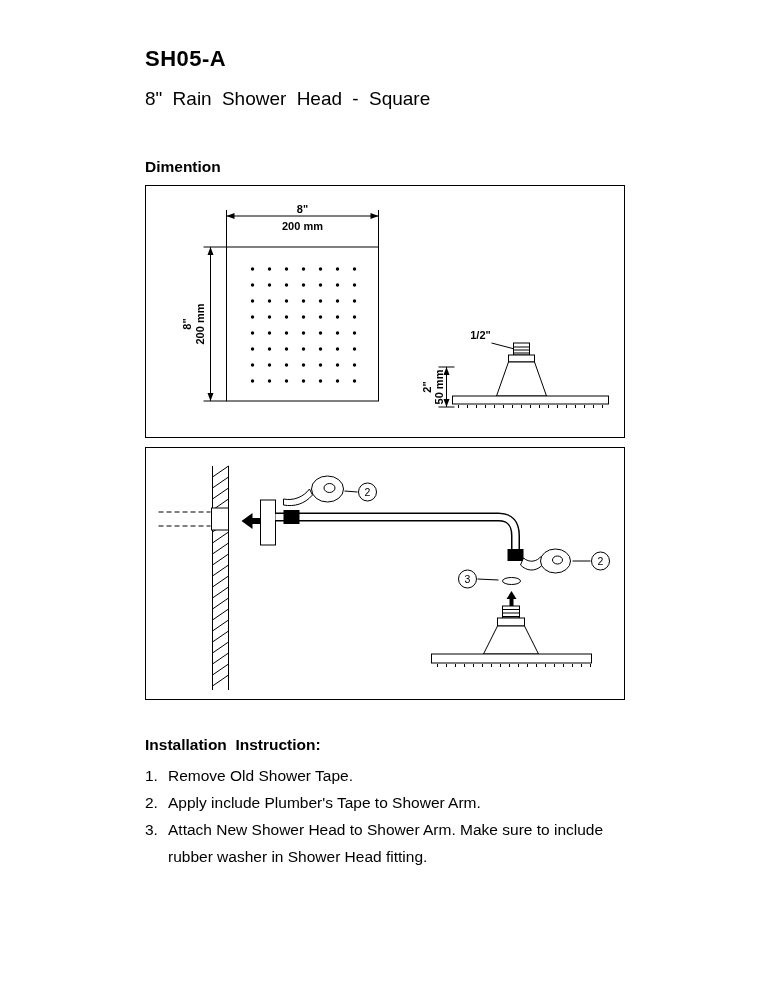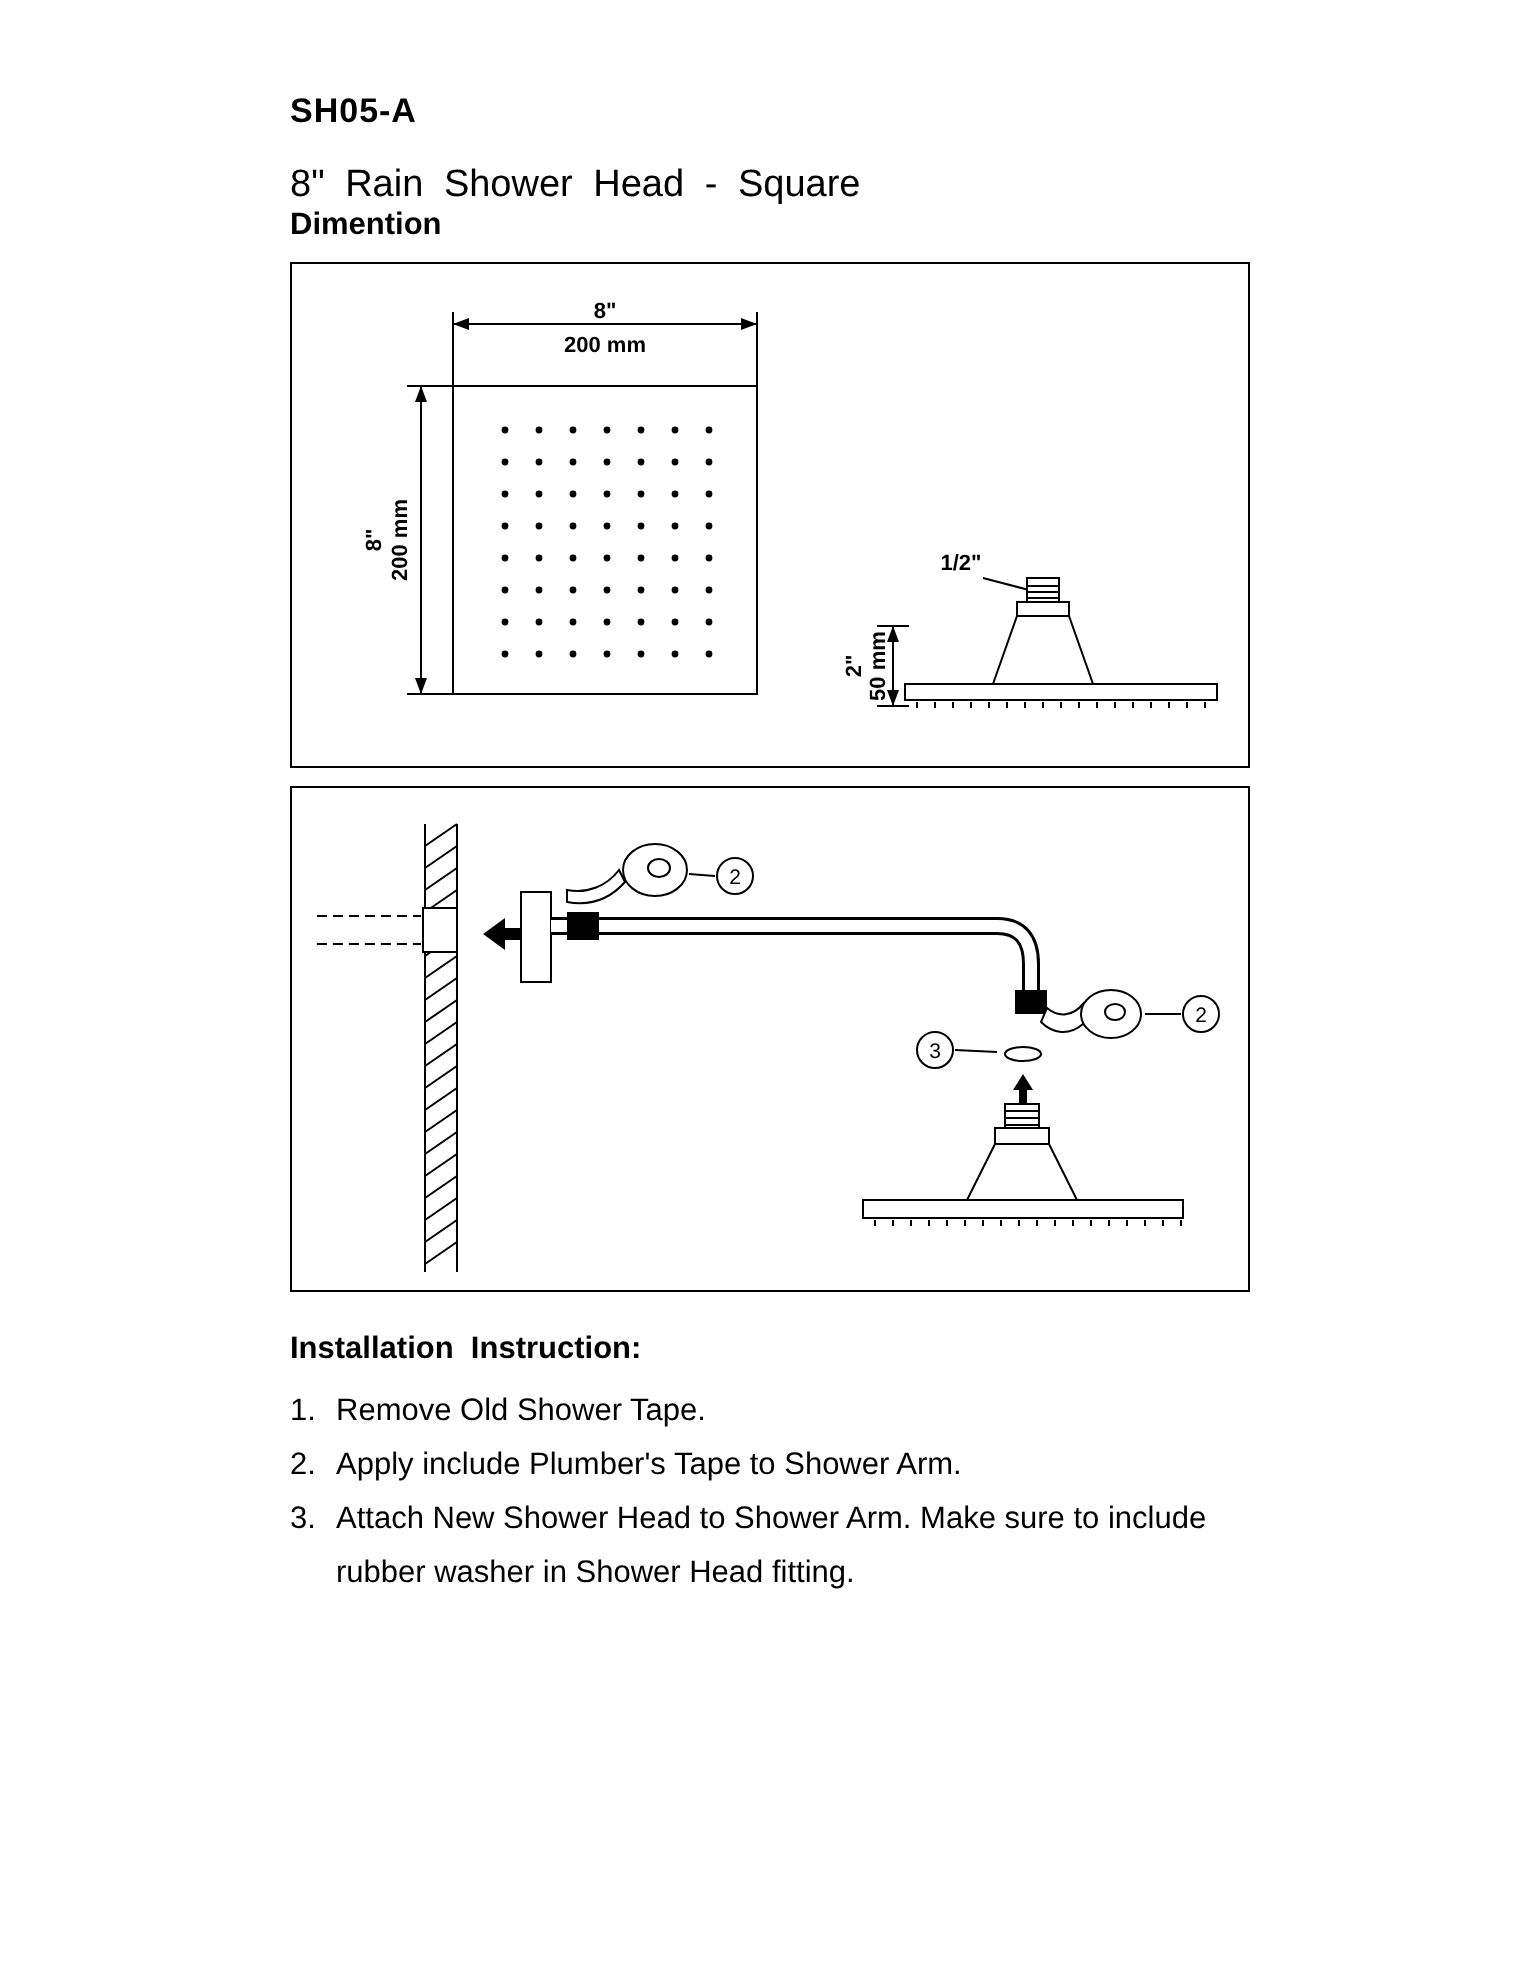--- a/index.html
+++ b/index.html
@@ -4,30 +4,30 @@
 <style>
   html, body { margin: 0; padding: 0; }
   body {
     width: 764px; height: 990px;
     background: #ffffff; color: #000;
     font-family: "Liberation Sans", sans-serif;
     overflow: hidden;
   }
   .page { padding: 46px 84px 0 145px; width: 480px; }
 
-  .model { font-size: 17px; font-weight: bold; letter-spacing: .5px; margin: 0; }
+  .model { font-size: 22px; font-weight: bold; letter-spacing: .5px; margin: 0; }
   .title { font-size: 19px; font-weight: normal; word-spacing: 5px; margin: 16px 0 0 0; }
 
   .section-heading {
     font-size: 15.5px; font-weight: bold; margin: 0;
     white-space: pre-wrap;
   }
-  .gap-lg { }
+  .gap-lg { margin-top: 48px; }
   .gap-md { margin-top: 28px; }
-  .gap-sm { margin-top: 20px; }
+  .gap-sm { margin-top: 36px; }
 
   .diagram-box {
     width: 478px; height: 251px;
     border: 1px solid #000;
     margin-top: 9px;
     position: relative;
     background: #fff;
   }
   .diagram-box svg { position: absolute; left: 0; top: 0; width: 100%; height: 100%; }
 

